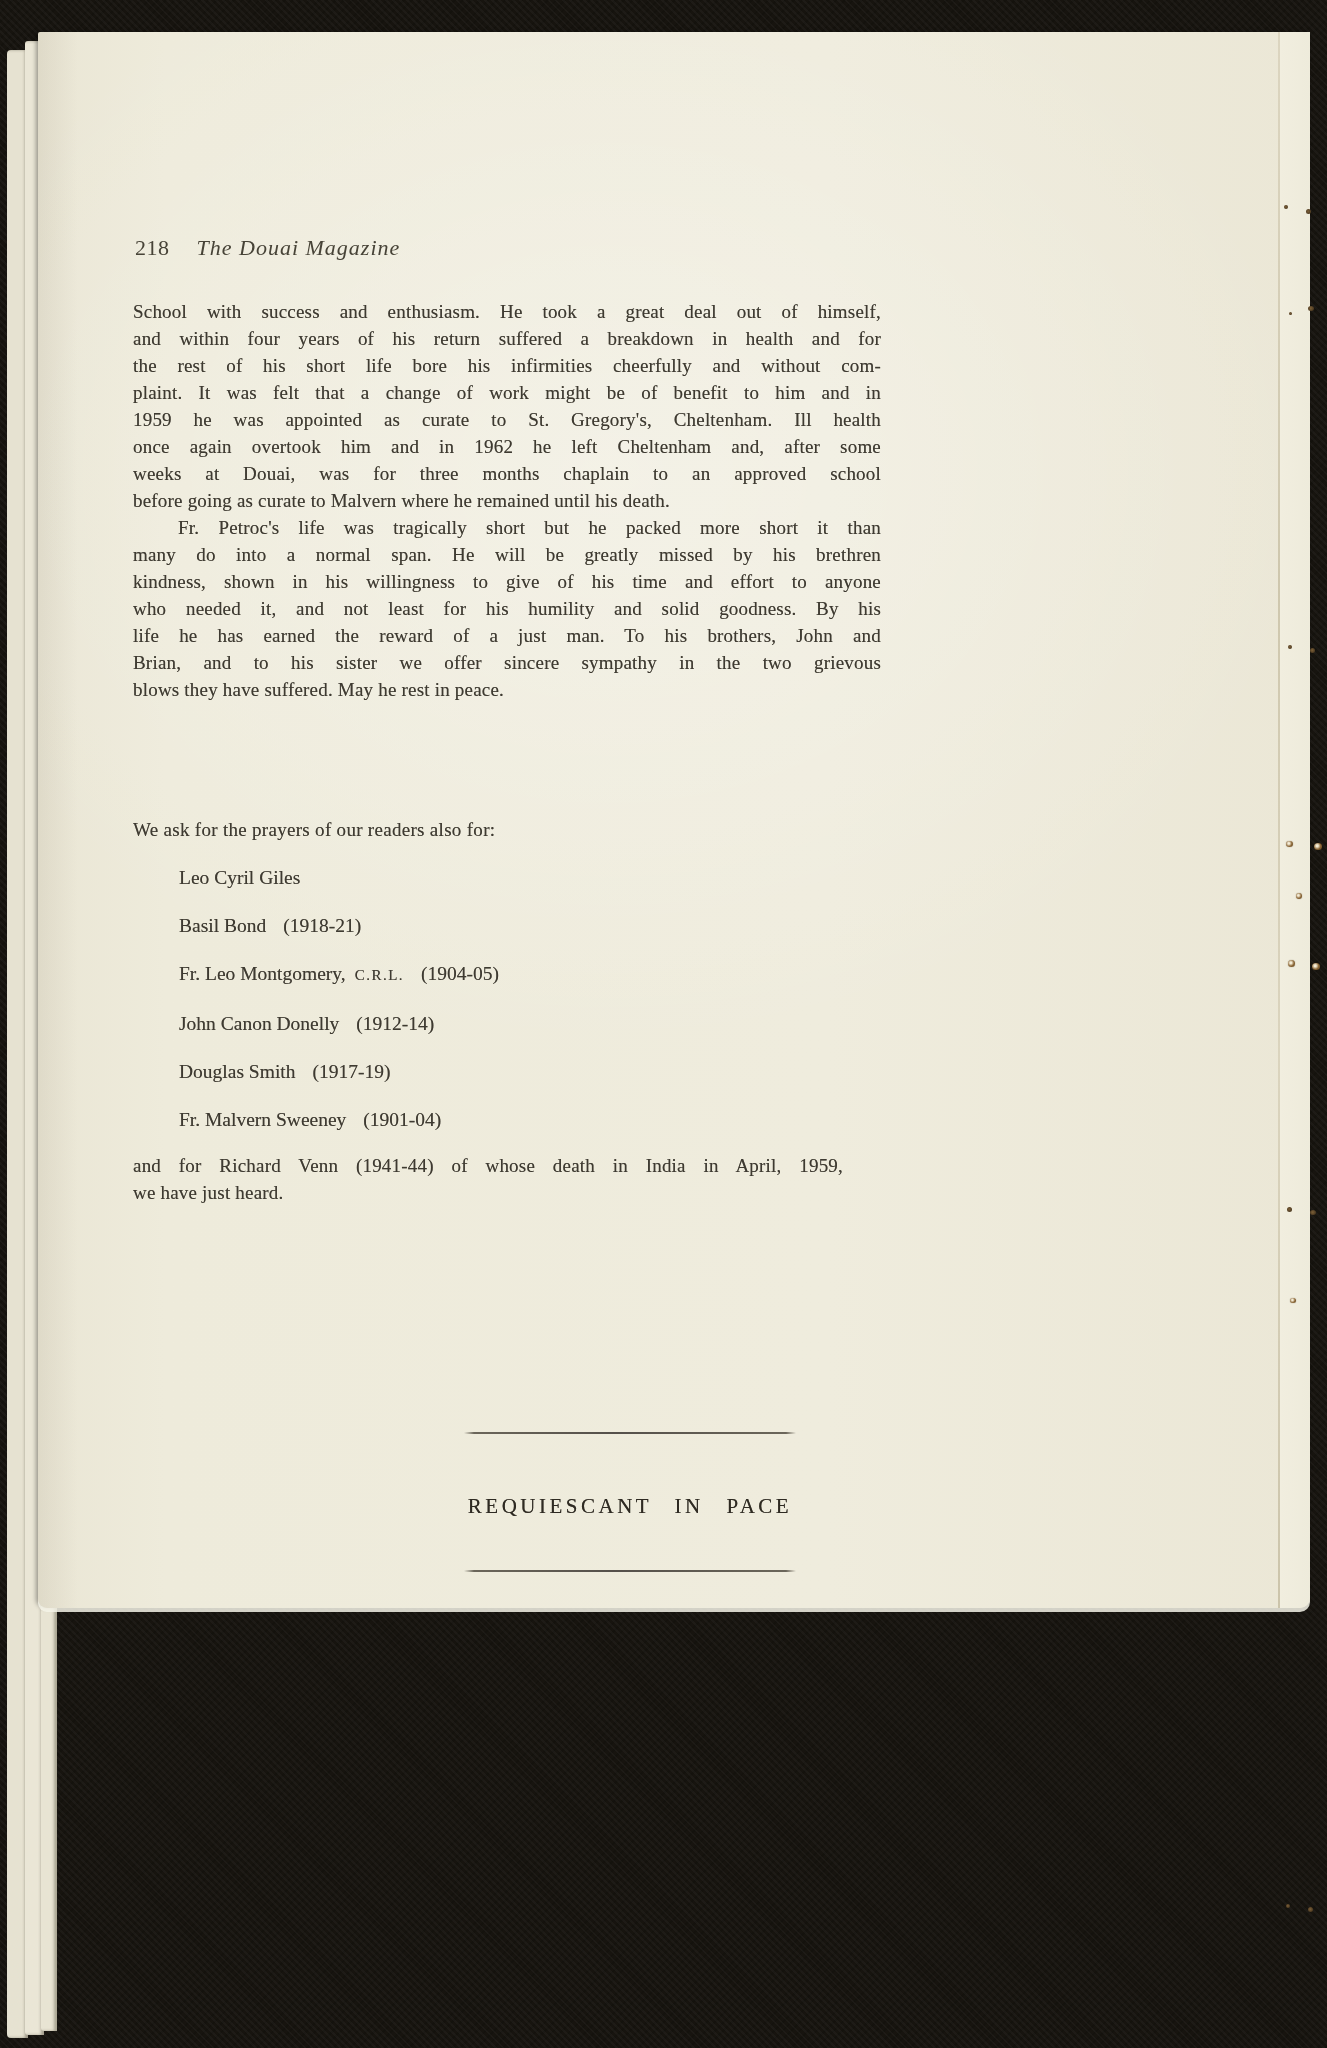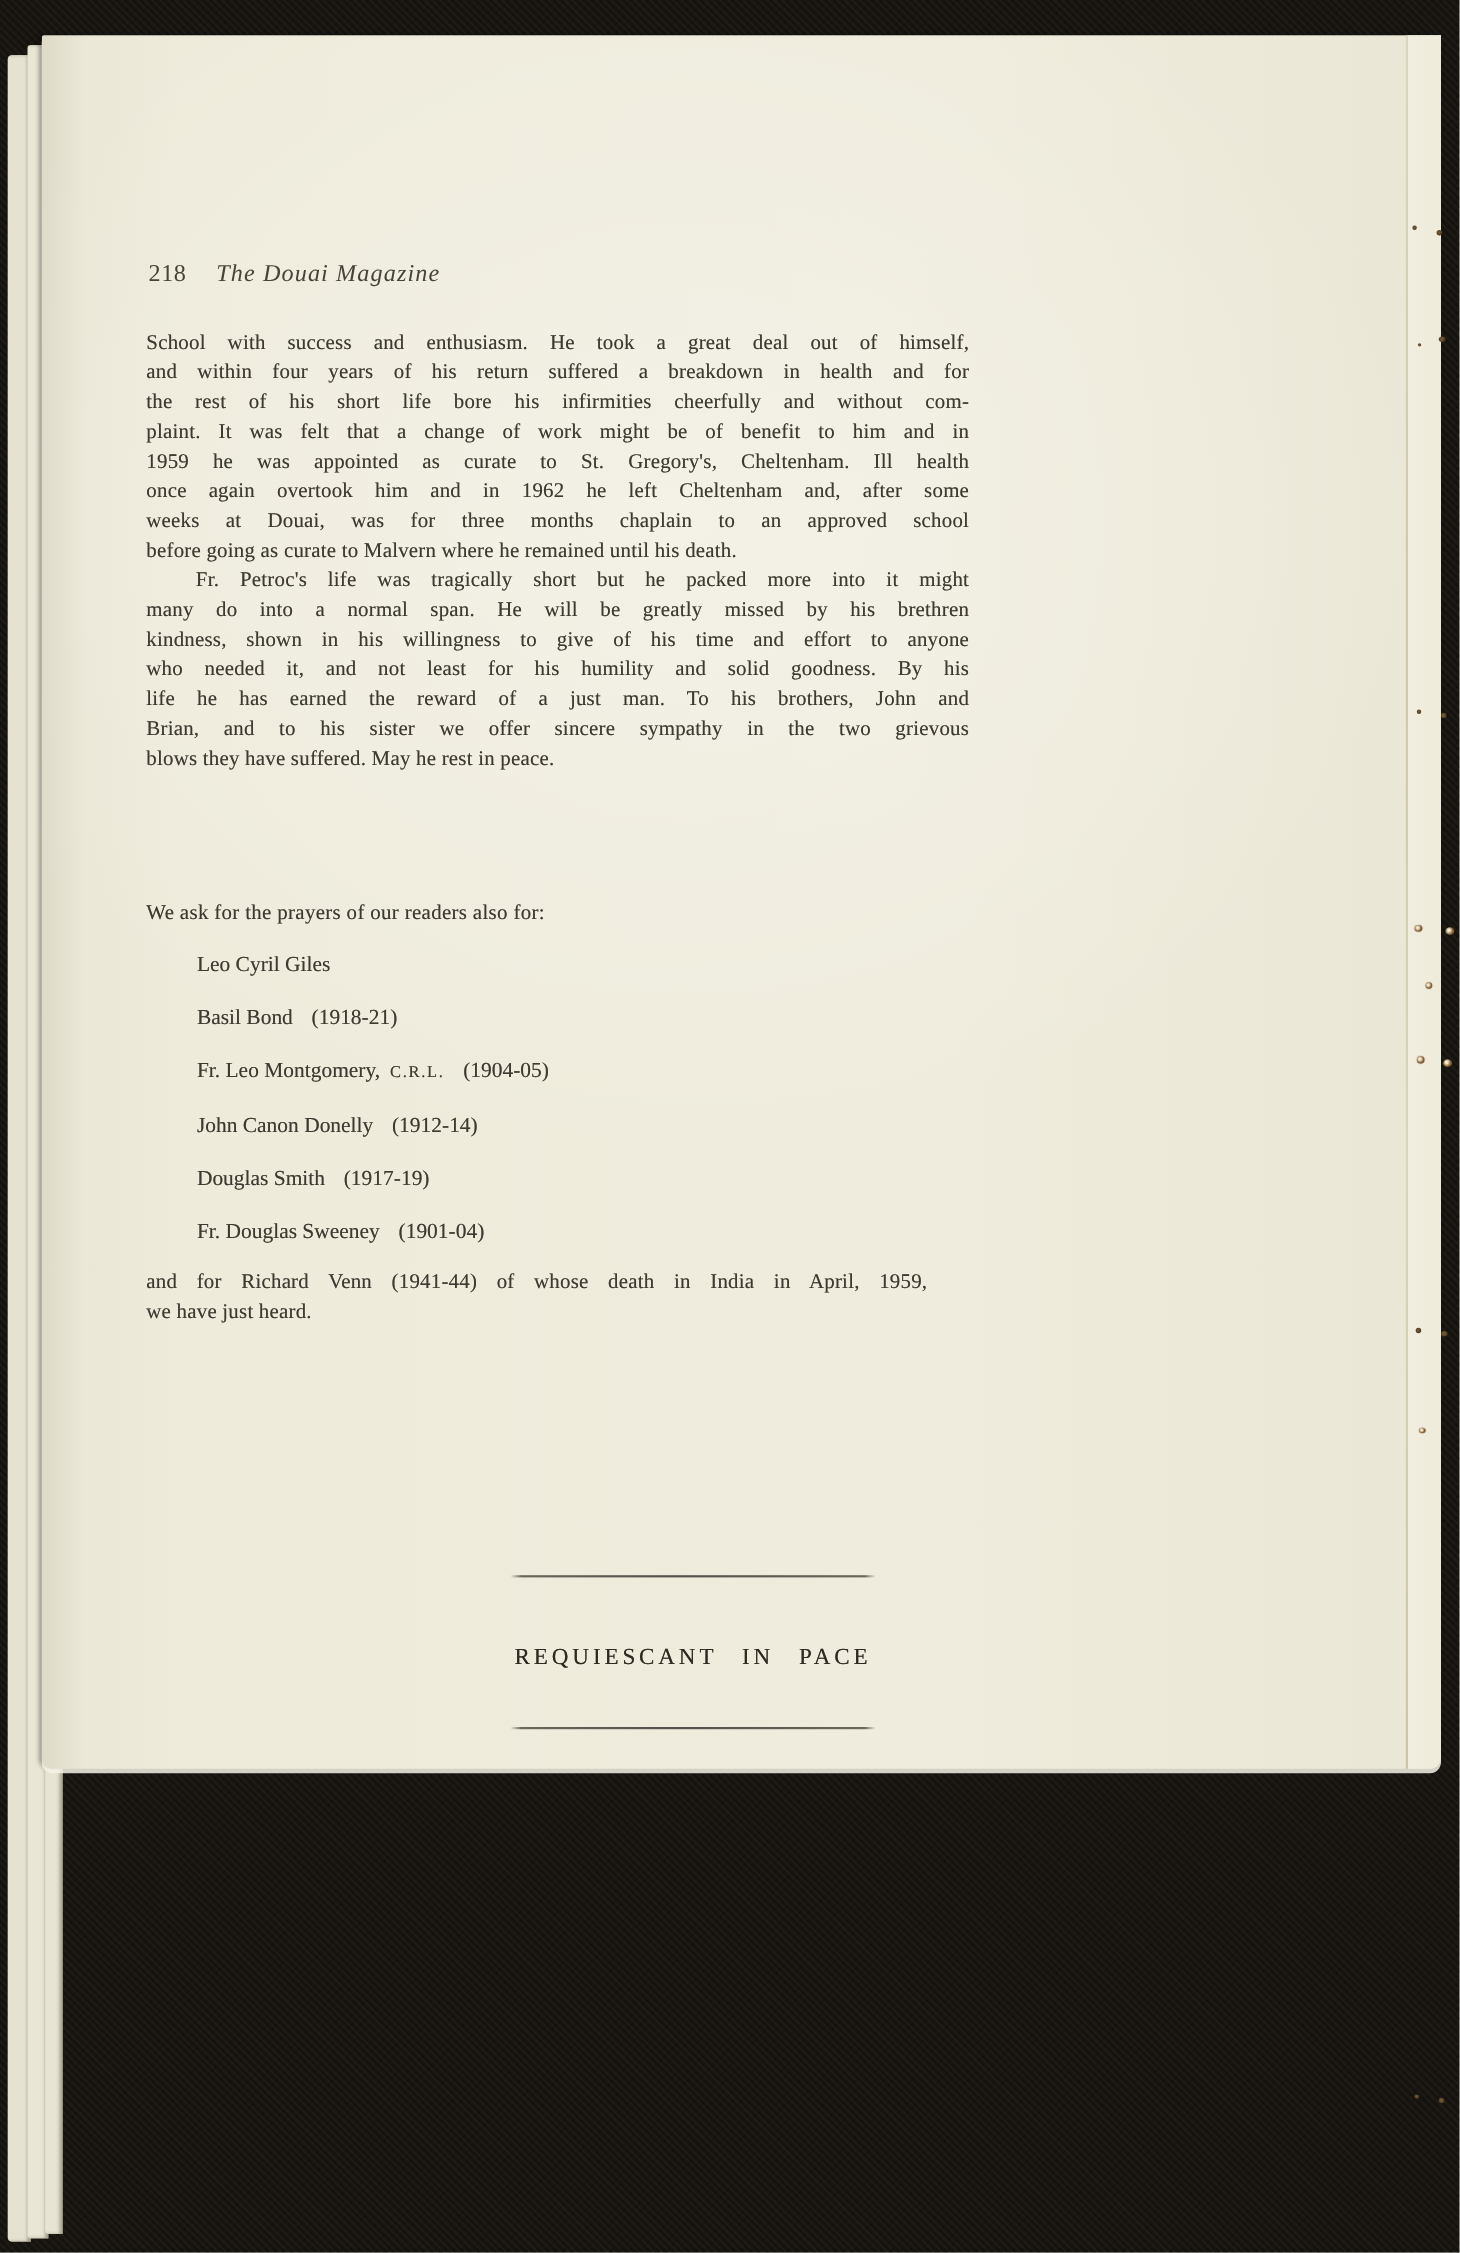--- a/index.html
+++ b/index.html
@@ -149,39 +149,39 @@
           <div class="jline">School with success and enthusiasm. He took a great deal out of himself,</div>
           <div class="jline">and within four years of his return suffered a breakdown in health and for</div>
           <div class="jline">the rest of his short life bore his infirmities cheerfully and without com-</div>
           <div class="jline">plaint. It was felt that a change of work might be of benefit to him and in</div>
           <div class="jline">1959 he was appointed as curate to St. Gregory's, Cheltenham. Ill health</div>
           <div class="jline">once again overtook him and in 1962 he left Cheltenham and, after some</div>
           <div class="jline">weeks at Douai, was for three months chaplain to an approved school</div>
           <div class="jline last">before going as curate to Malvern where he remained until his death.</div>
         </div>
       <div class="para indent-first">
-          <div class="jline">Fr. Petroc's life was tragically short but he packed more into it might</div>
+          <div class="jline">Fr. Petroc's life was tragically short but he packed more short it than</div>
           <div class="jline">many do into a normal span. He will be greatly missed by his brethren</div>
           <div class="jline">kindness, shown in his willingness to give of his time and effort to anyone</div>
           <div class="jline">who needed it, and not least for his humility and solid goodness. By his</div>
           <div class="jline">life he has earned the reward of a just man. To his brothers, John and</div>
           <div class="jline">Brian, and to his sister we offer sincere sympathy in the two grievous</div>
           <div class="jline last">blows they have suffered. May he rest in peace.</div>
         </div>
     </div>
 
     <div class="prayers-intro">We ask for the prayers of our readers also for:</div>
 
     <div class="names-list">
         <div class="name-item"><span class="nm">Leo Cyril Giles</span></div>
         <div class="name-item"><span class="nm">Basil Bond</span><span class="yr">(1918-21)</span></div>
         <div class="name-item"><span class="nm">Fr. Leo Montgomery,</span><span class="sc">C.R.L.</span><span class="yr">(1904-05)</span></div>
         <div class="name-item"><span class="nm">John Canon Donelly</span><span class="yr">(1912-14)</span></div>
         <div class="name-item"><span class="nm">Douglas Smith</span><span class="yr">(1917-19)</span></div>
-        <div class="name-item"><span class="nm">Fr. Douglas Sweeney</span><span class="yr">(1901-04)</span></div>
+        <div class="name-item"><span class="nm">Fr. Malvern Sweeney</span><span class="yr">(1901-04)</span></div>
       </div>
 
     <div class="closing para">
         <div class="jline">and for Richard Venn (1941-44) of whose death in India in April, 1959,</div>
         <div class="jline last">we have just heard.</div>
       </div>
 
     <div class="rule rule-top"></div>
     <div class="requiescant">REQUIESCANT IN PACE</div>
     <div class="rule rule-bottom"></div>

